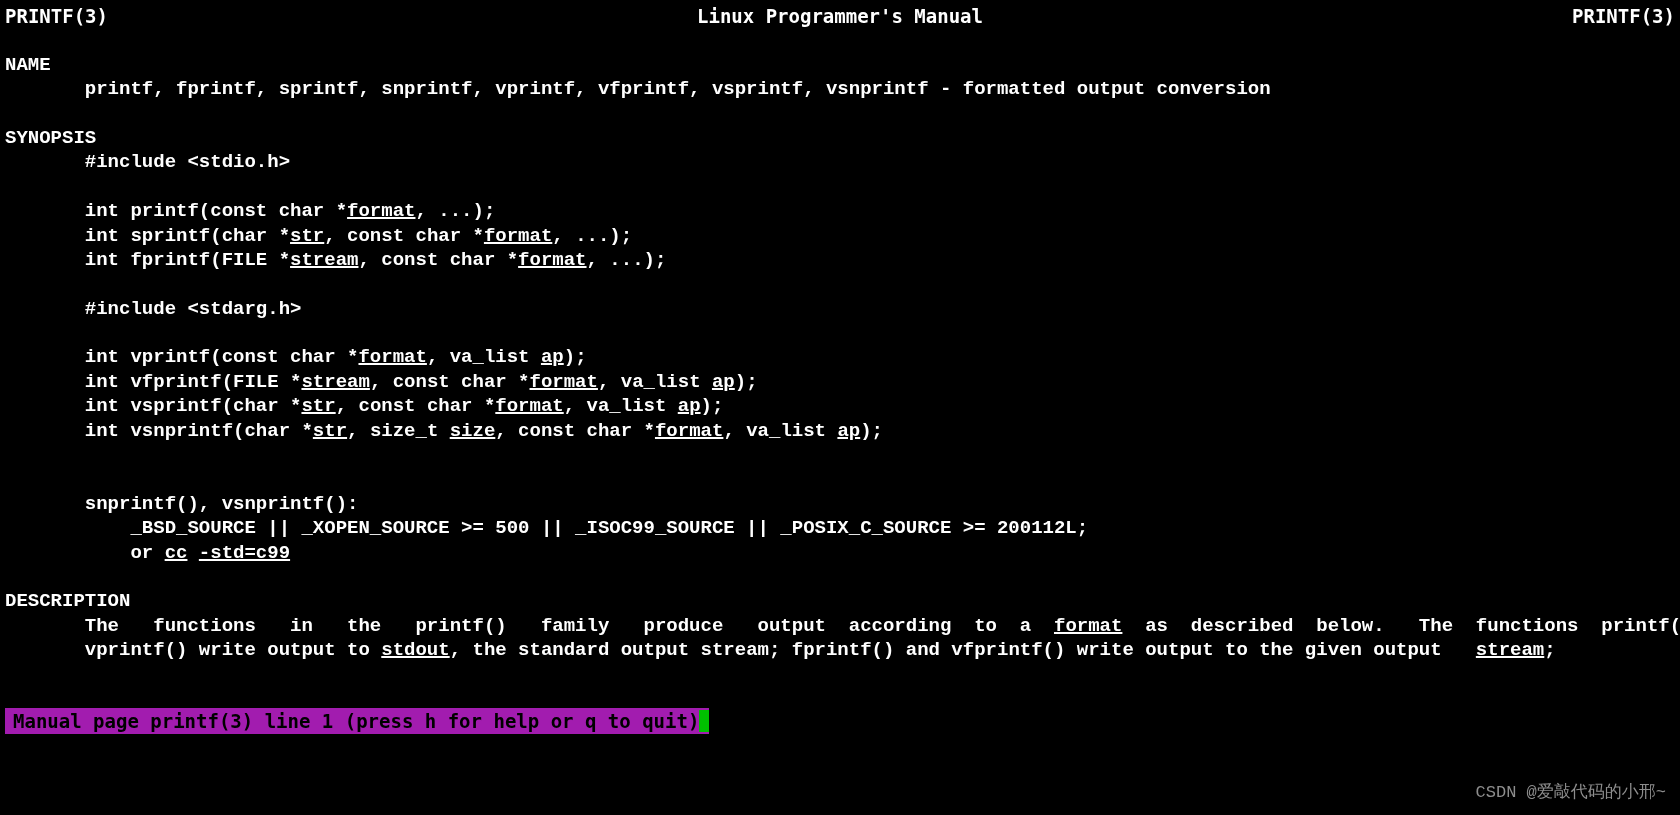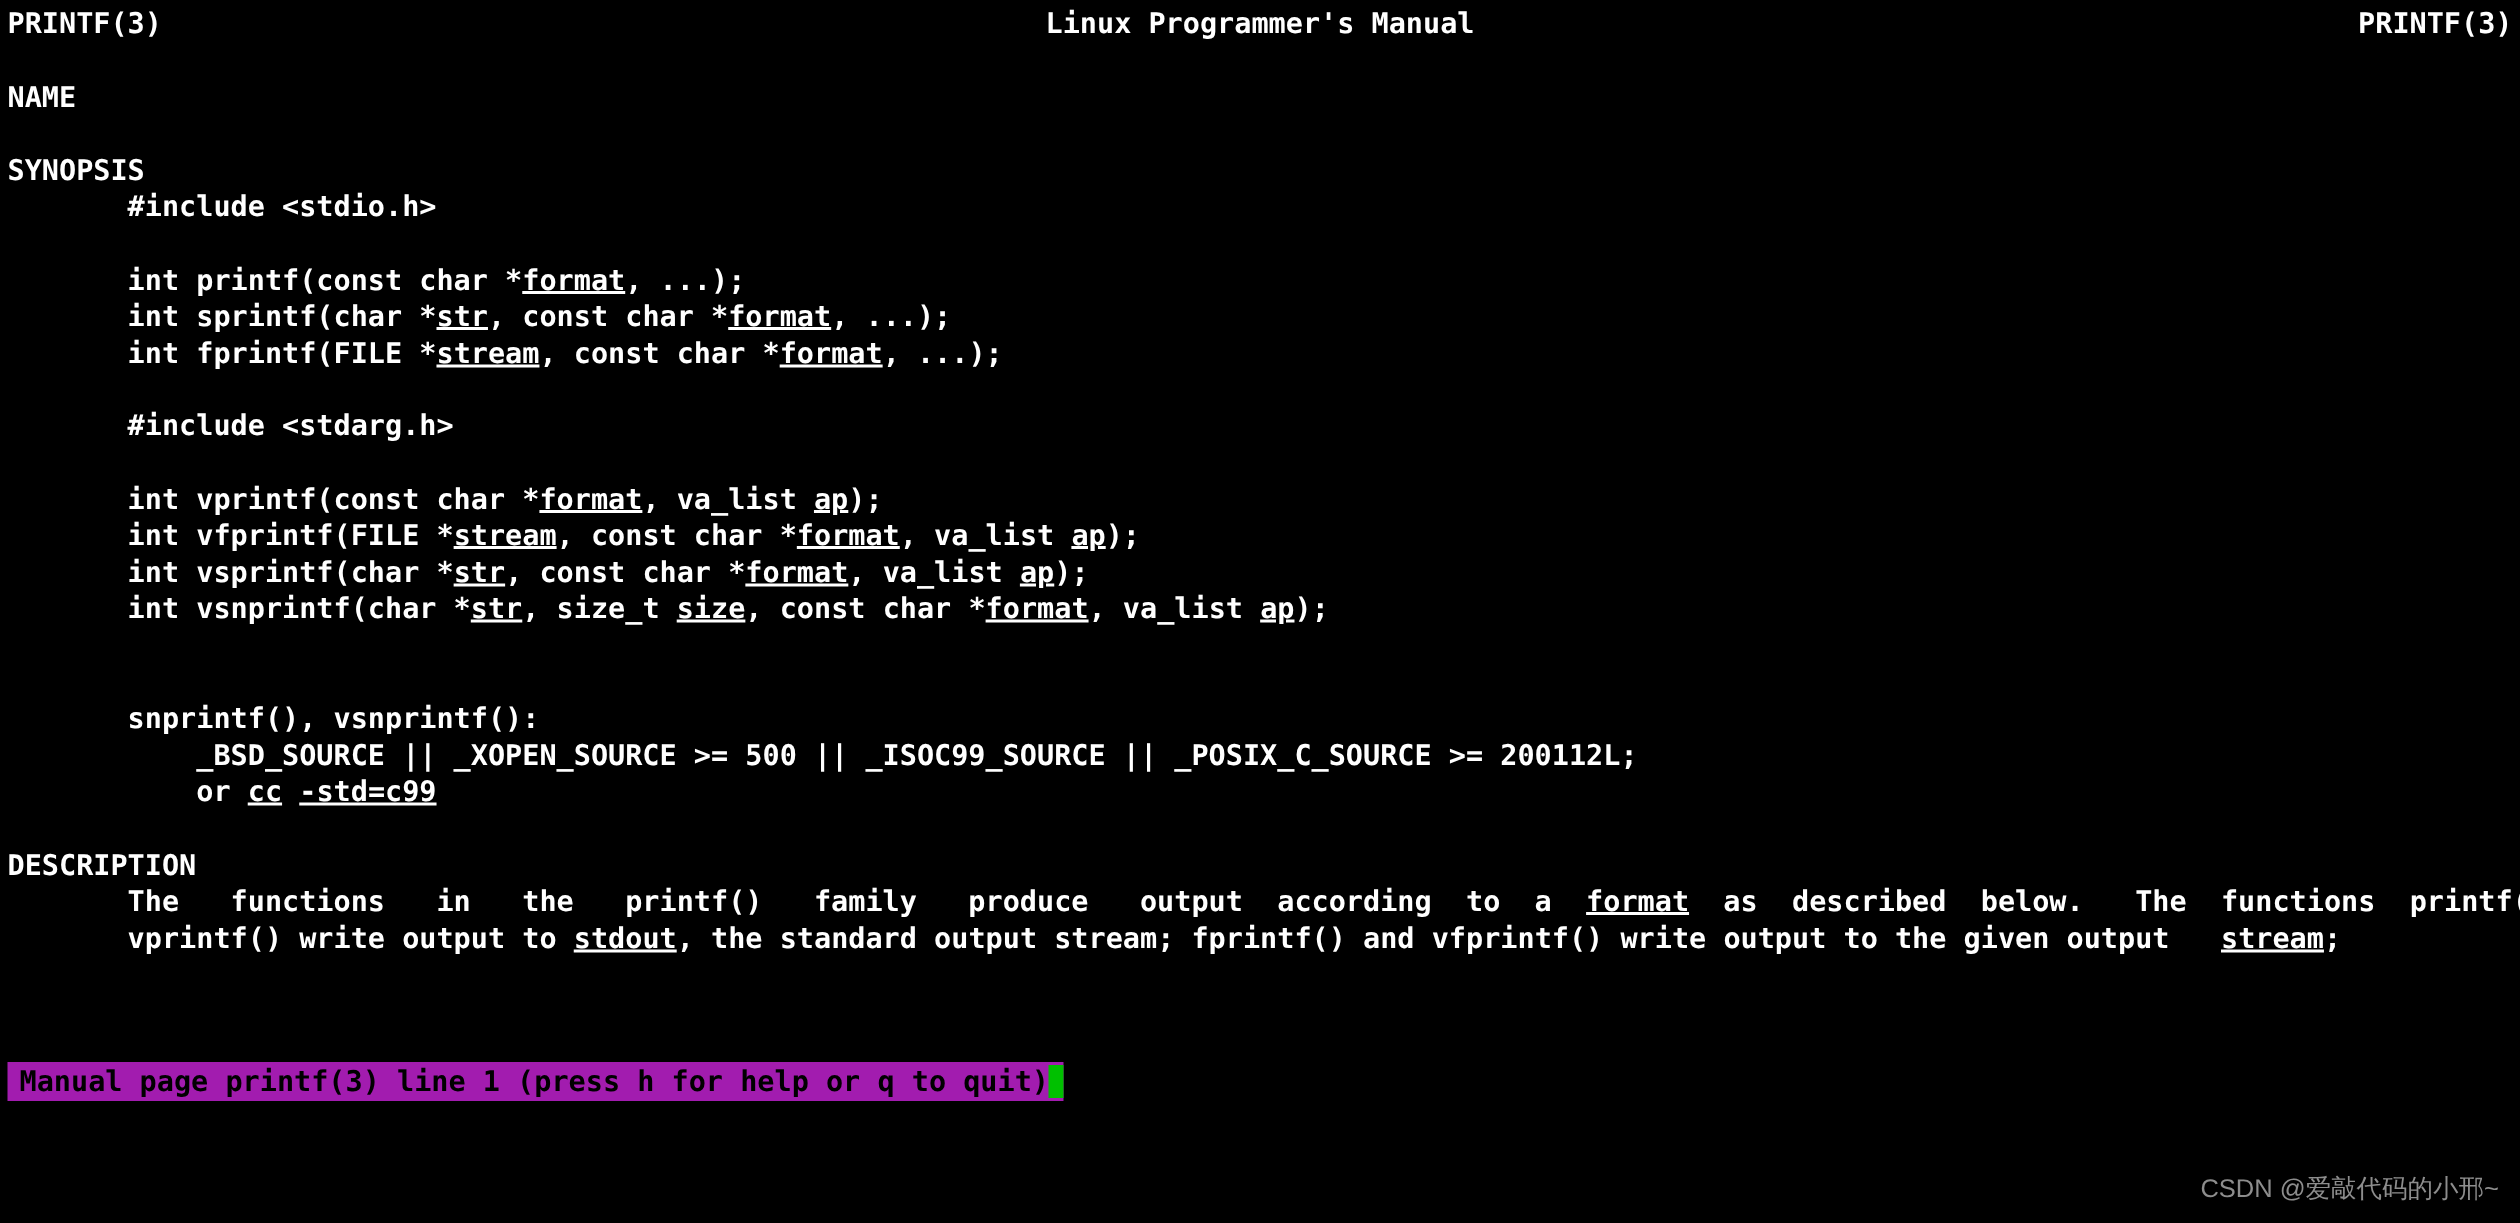--- a/index.html
+++ b/index.html
@@ -36,20 +36,21 @@
     padding: 4px 0 0 0;
     box-sizing: border-box;
   }
 
   .row {
     height: 24.4px;
     white-space: pre;
     padding-left: 5px;
     box-sizing: border-box;
     overflow: hidden;
+    font-family: Liberation Mono, monospace;
   }
 
   .row.blank { color: transparent; }
 
   
   .hdr {
     display: flex;
     height: 24.4px;
     white-space: pre;
     padding-left: 5px;
@@ -95,40 +96,41 @@
     margin-left: 0px;
   }
 
   .watermark {
     position: absolute;
     right: 14px;
     bottom: 10px;
     color: #8d8d8d;
     font-size: 17px;
     font-weight: normal;
-    font-family: Liberation Sans, sans-serif;
+    font-family: Liberation Mono, monospace;
     white-space: pre;
   }
 </style>
 </head>
 <body>
 
 <div id="terminal" style="background: rgb(0, 0, 0); color: rgb(255, 255, 255);">
 
   <div class="screen">
 
     <div class="hdr">
       <span class="left">PRINTF(3)</span>
       <span class="mid">Linux Programmer's Manual</span>
       <span class="right">PRINTF(3)</span>
     </div>
 
     <div class="row blank">&nbsp;</div>
 
     <div class="row">NAME</div>
+    <div class="row">       printf, fprintf, sprintf, snprintf, vprintf, vfprintf, vsprintf, vsnprintf - formatted output conversion</div>
 
     <div class="row blank">&nbsp;</div>
 
     <div class="row">SYNOPSIS</div>
     <div class="row">       #include &lt;stdio.h&gt;</div>
 
     <div class="row blank">&nbsp;</div>
 
     <div class="row"><span>       int printf(const char *</span><u>format</u><span>, ...);</span></div>
 

